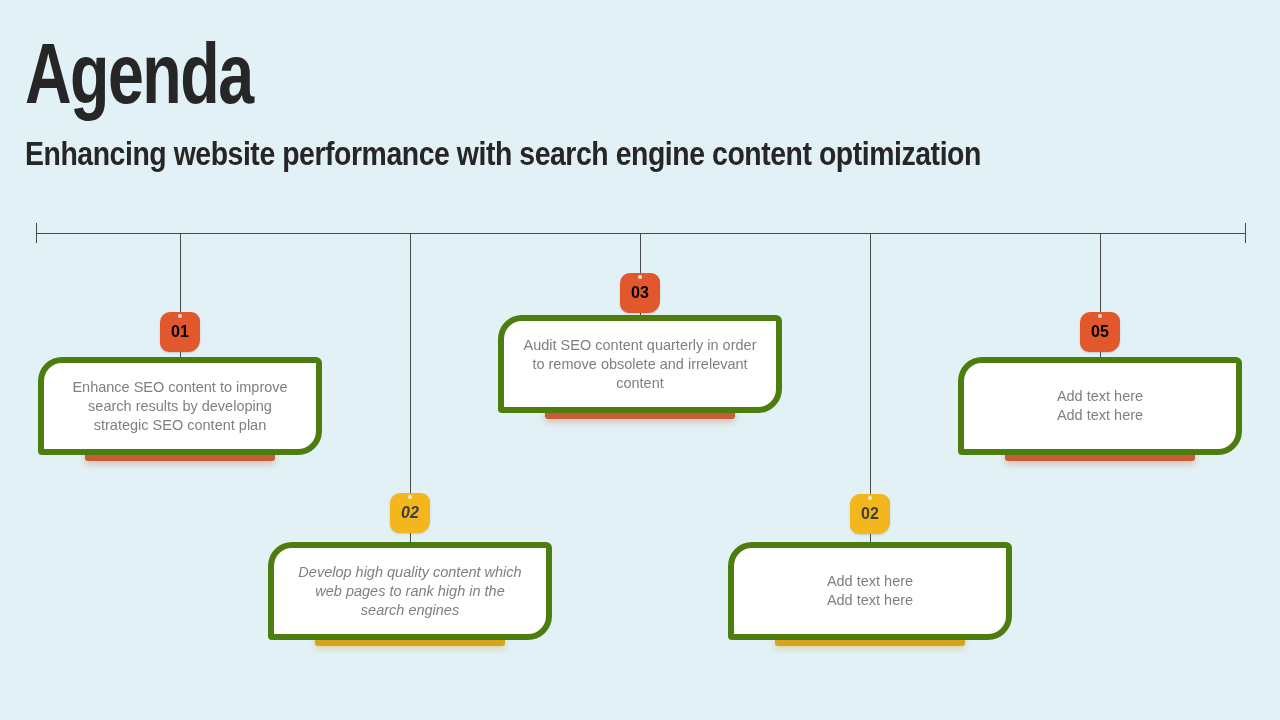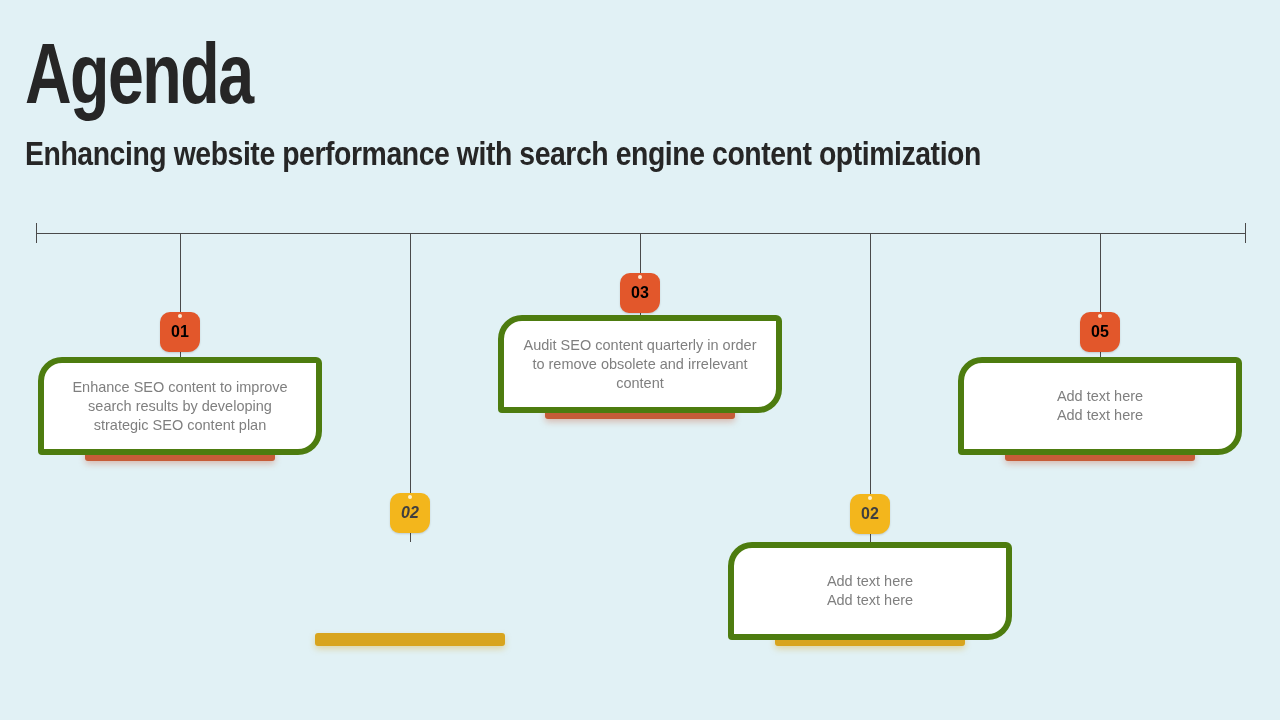--- a/index.html
+++ b/index.html
@@ -103,20 +103,25 @@
 strategic SEO content plan</p>
     </div>
   </div>
 
   <div class="item i2 tone-yellow">
     <div class="drop"></div>
     <div class="badge">
       <span>02</span>
     </div>
     <div class="bar"></div>
+    <div class="card">
+      <p>Develop high quality content which
+web pages to rank high in the
+search engines</p>
+    </div>
   </div>
 
   <div class="item i3 tone-orange">
     <div class="drop"></div>
     <div class="badge">
       <span>03</span>
     </div>
     <div class="bar"></div>
     <div class="card">
       <p>Audit SEO content quarterly in order

